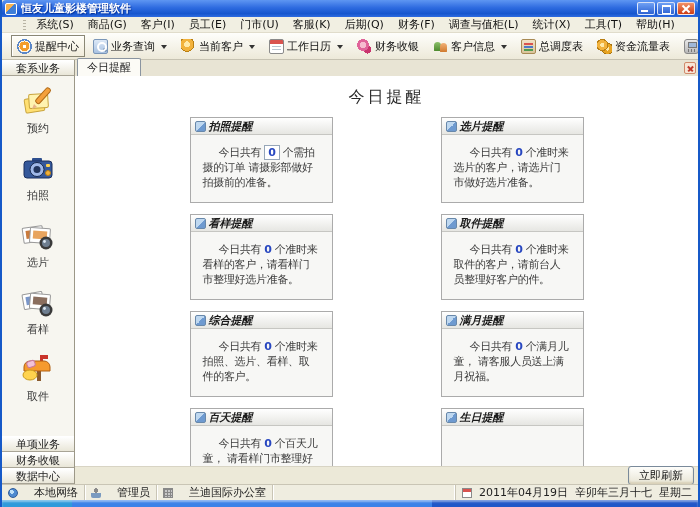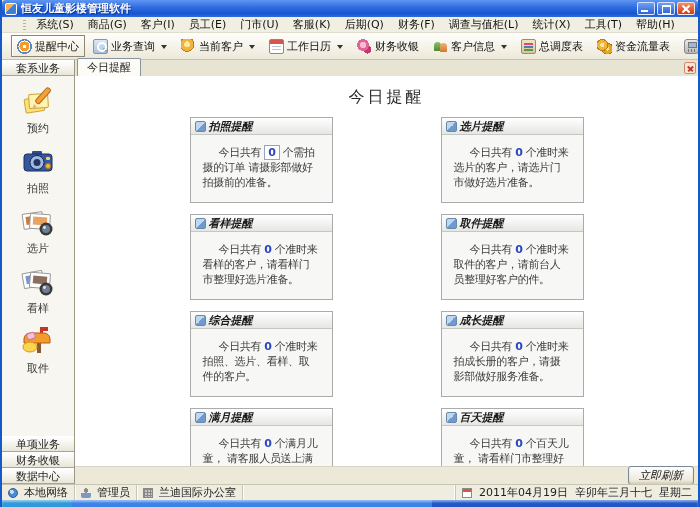--- a/index.html
+++ b/index.html
@@ -58,21 +58,21 @@
   .ic-sms{background:linear-gradient(#E8E8E8,#B8B8B8);border:1px solid #888;border-radius:3px;}
   .ic-sms::after{content:"";position:absolute;left:3px;top:2px;width:7px;height:4px;background:#9FB8D8;border:1px solid #777;}
   .ic-sms::before{content:"";position:absolute;left:3px;top:9px;width:7px;height:3px;
       background:repeating-linear-gradient(90deg,#777 0 1px,transparent 1px 3px);}
   
   .main{flex:1;display:flex;min-height:0;}
   .sidebar{width:73px;flex:0 0 73px;background:#F7F6F0;border-right:1px solid #9C9888;display:flex;flex-direction:column;}
   .side-header,.side-btn{height:16px;flex:0 0 16px;display:flex;align-items:center;justify-content:center;
       font-size:11px;color:#222;background:linear-gradient(#FFFFFF,#E9E6D8);
       border-bottom:1px solid #A8A496;border-top:1px solid #fff;cursor:pointer;}
-  .side-items{flex:1;display:flex;flex-direction:column;align-items:center;padding-top:6px;gap:3px;overflow:hidden;}
+  .side-items{flex:1;display:flex;flex-direction:column;align-items:center;padding-top:6px;gap:10px;overflow:hidden;}
   .side-item{display:flex;flex-direction:column;align-items:center;width:64px;padding:3px 0;cursor:pointer;border-radius:3px;}
   .side-item svg{width:34px;height:34px;}
   .side-label{font-size:11px;color:#3A3A3A;margin-top:2px;}
   .content{flex:1;display:flex;flex-direction:column;min-width:0;}
   .tabstrip{height:16px;flex:0 0 16px;background:#E8E4D4;display:flex;align-items:flex-end;padding:0 2px;}
   .tab{background:#FCFBF6;border:1px solid #8A94A0;border-bottom:none;border-radius:2px 2px 0 0;
        font-size:11px;color:#222;padding:1px 9px 1px 9px;cursor:pointer;}
   .tabstrip .spacer{flex:1;}
   .tab-close{width:12px;height:12px;margin-bottom:2px;background:#F7E6D5;border:1px solid #D08A6A;border-radius:2px;
        position:relative;cursor:pointer;}
@@ -85,27 +85,27 @@
   .card-head{height:17px;display:flex;align-items:center;gap:3px;padding:0 4px;
              background:linear-gradient(#FFFFFF,#E6E6E2);border-bottom:1px solid #C6C6C2;}
   .card-icon{width:11px;height:11px;border-radius:2px;border:1px solid #6888AA;
              background:linear-gradient(135deg,#BFD8F0 0 50%,#6E9AD0 50%);flex:0 0 11px;}
   .card-title{font-size:11px;font-weight:bold;color:#1A1A1A;white-space:nowrap;font-style:italic;}
   .card-body{padding:4px 6px 6px 6px;}
   .card-text{margin:6px;font-size:11px;line-height:15px;color:#3C3C3C;text-indent:16px;letter-spacing:-0.3px;}
   .count{color:#2847C0;font-weight:bold;margin:0 3px;}
   .count.boxed{background:#fff;border:1px solid #96A6B8;padding:0 3px;}
   .bottom-strip{height:18px;flex:0 0 18px;background:#ECE9D8;display:flex;align-items:center;
-                justify-content:flex-end;padding-right:4px;border-top:1px solid #D8D4C4;font-style:italic;}
+                justify-content:flex-end;padding-right:4px;border-top:1px solid #D8D4C4;}
   .refresh-btn{font-size:11px;color:#111;padding:1px 10px;border:1px solid #7A8A9A;border-radius:3px;
                background:linear-gradient(#FEFEFB,#E8E4D4);cursor:pointer;box-shadow:inset 0 -2px 2px #D8D0B8;}
   
   .statusbar{height:16px;flex:0 0 16px;background:#EFEDE0;border-top:1px solid #C9C5B5;
              display:flex;align-items:center;font-size:11px;color:#222;}
-  .seg{display:flex;align-items:center;gap:6px;padding:0 6px;height:100%;
+  .seg{display:flex;align-items:center;gap:16px;padding:0 6px;height:100%;
        border-right:1px solid #C9C5B5;box-shadow:1px 0 0 #fff;}
   .seg.right{border-right:none;border-left:1px solid #C9C5B5;box-shadow:-1px 0 0 #fff;gap:7px;text-align:center;}
   .statusbar .flex{flex:1;}
   .sicon{width:10px;height:10px;display:inline-block;position:relative;flex:0 0 10px;}
   .ic-globe{border-radius:50%;background:radial-gradient(circle at 35% 35%,#BFE0F8 0 2px,#4E8AD0 2px 5px);border:1px solid #2E5A98;}
   .ic-person{background:radial-gradient(circle at 50% 25%,#8A8A8A 0 2.5px,transparent 2.5px),
              linear-gradient(180deg,transparent 0 5px,#7A9AC0 5px);border-radius:0 0 2px 2px;}
   .ic-building{background:#C8C8C8;border:1px solid #888;
              background-image:repeating-linear-gradient(180deg,#888 0 1px,transparent 1px 3px),
                               repeating-linear-gradient(90deg,#888 0 1px,transparent 1px 3px);}
@@ -294,29 +294,20 @@
       <p class="card-text"><span>今日共有</span><span class="count">0</span><span>个准时来取件的客户，请前台人员整理好客户的件。</span></p>
     </div>
   </div>
             <div class="card">
     <div class="card-head">
       <span class="card-icon"></span>
       <span class="card-title">综合提醒</span>
     </div>
     <div class="card-body">
       <p class="card-text"><span>今日共有</span><span class="count">0</span><span>个准时来拍照、选片、看样、取件的客户。</span></p>
-    </div>
-  </div>
-            <div class="card">
-    <div class="card-head">
-      <span class="card-icon"></span>
-      <span class="card-title">成长提醒</span>
-    </div>
-    <div class="card-body">
-      <p class="card-text"><span>今日共有</span><span class="count">0</span><span>个准时来拍成长册的客户，请摄影部做好服务准备。</span></p>
     </div>
   </div>
             <div class="card">
     <div class="card-head">
       <span class="card-icon"></span>
       <span class="card-title">满月提醒</span>
     </div>
     <div class="card-body">
       <p class="card-text"><span>今日共有</span><span class="count">0</span><span>个满月儿童， 请客服人员送上满月祝福。</span></p>
     </div>

